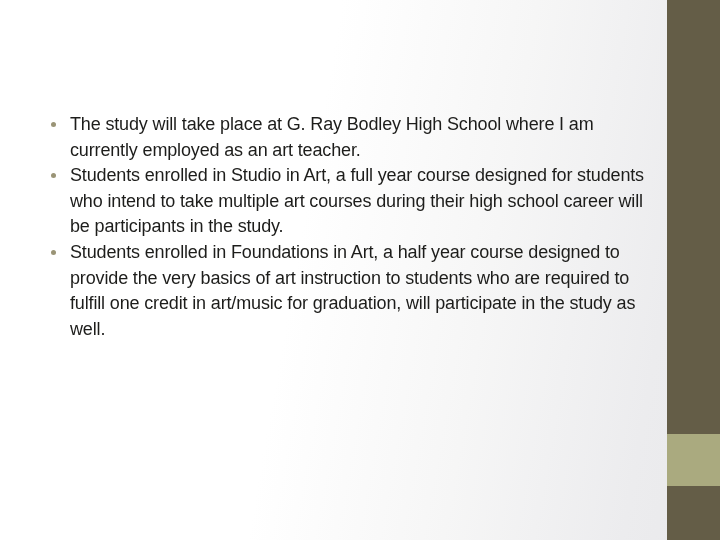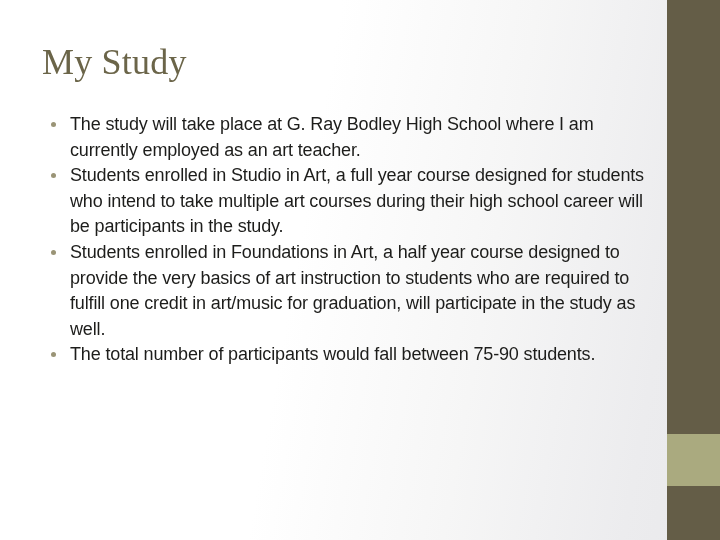--- a/index.html
+++ b/index.html
@@ -82,34 +82,29 @@
 </style>
 </head>
 <body>
 
 <div id="slide">
 
   <div class="deco-bar deco-top"></div>
   <div class="deco-bar deco-middle"></div>
   <div class="deco-bar deco-bottom"></div>
 
-  <div class="title">My Study</div>
 
   <ul class="body-list">
     <li class="bullet-item">
       <span class="dot"></span>
       <span class="txt">The study will take place at G. Ray Bodley High School where I am currently employed as an art teacher.</span>
     </li>
     <li class="bullet-item">
       <span class="dot"></span>
       <span class="txt">Students enrolled in Studio in Art, a full year course designed for students who intend to take multiple art courses during their high school career will be participants in the study.</span>
     </li>
     <li class="bullet-item">
       <span class="dot"></span>
       <span class="txt">Students enrolled in Foundations in Art, a half year course designed to provide the very basics of art instruction to students who are required to fulfill one credit in art/music for graduation, will participate in the study as well.</span>
     </li>
-    <li class="bullet-item">
-      <span class="dot"></span>
-      <span class="txt">The total number of participants would fall between 75-90 students.</span>
-    </li>
   </ul>
 
 </div>
 
 </body></html>

